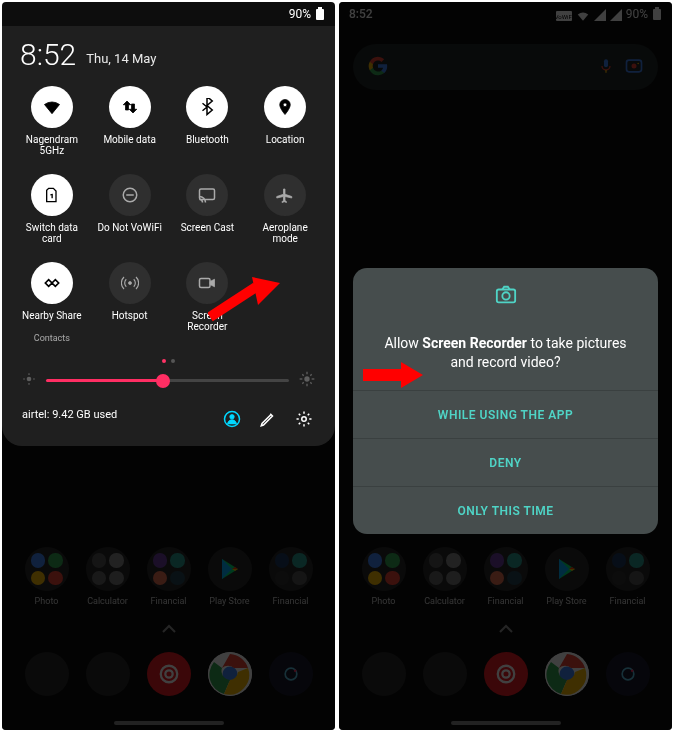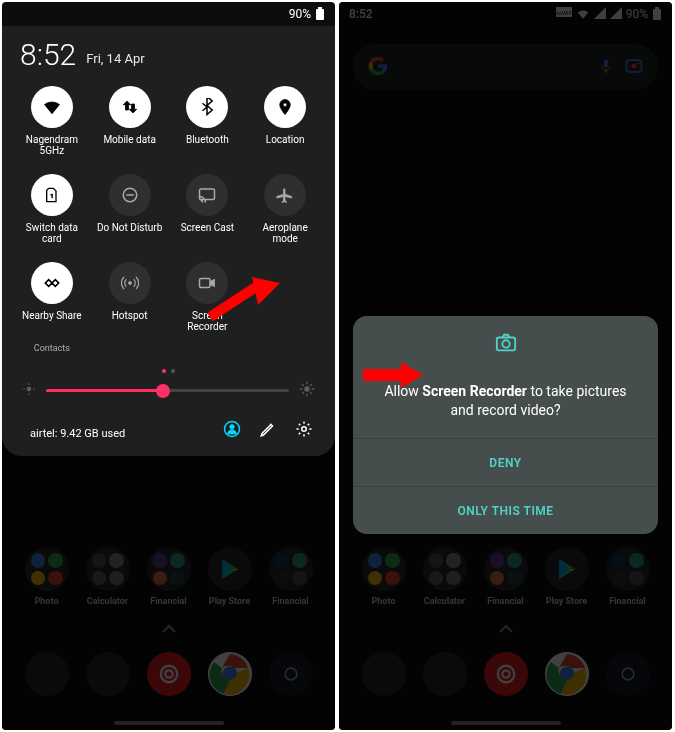--- a/index.html
+++ b/index.html
@@ -26,21 +26,21 @@
   .statusbar {
     height: 24px;
     display: flex;
     justify-content: space-between;
     align-items: center;
     padding: 0 10px;
     font-size: 12px;
     color: #fff;
   }
   .statusbar .left { font-weight: 500; }
-  .statusbar .right { display: flex; align-items: flex-start; gap: 4px; }
+  .statusbar .right { display: flex; align-items: flex-end; gap: 4px; }
   .status-icon svg { display: block; }
 
   
   .qs-panel {
     background: #1f1f1f;
     border-radius: 0 0 20px 20px;
     padding: 14px 14px 16px 14px;
     position: relative;
     z-index: 5;
   }
@@ -70,21 +70,21 @@
     border-radius: 50%;
     display: flex;
     align-items: center;
     justify-content: center;
     background: #2f2f2f;
   }
   .qs-circle.active { background: #fff; }
   .qs-circle.active svg { fill: #000; stroke: #000; }
   .qs-circle svg { fill: #aaa; stroke: #aaa; }
   .qs-label { font-size: 10px; text-align: center; line-height: 1.1; }
-  .qs-sublabel { font-size: 9px; text-align: center; opacity: 0.6; margin-top:16px;}
+  .qs-sublabel { font-size: 9px; text-align: center; opacity: 0.6; margin-top:6px;}
   .qs-dots {
     margin: 16px auto 8px auto;
     display: flex;
     justify-content: center;
     gap: 5px;
   }
   .qs-dots .dot { width: 4px; height: 4px; border-radius: 50%; background: #555; }
   .qs-dots .dot.active { background: #ff3366; }
   .brightness {
     display: flex;
@@ -104,25 +104,24 @@
     position: absolute;
     left: 48%;
     top: 50%;
     transform: translate(-50%,-50%);
     width: 14px; height: 14px;
     border-radius: 50%;
     background: #ff2e63;
   }
   .qs-footer {
     display: flex;
-    align-items: flex-end;
+    align-items: flex-start;
     margin-top: 18px;
     padding: 0 6px;
     font-size: 11px;
-    margin-left: 8px;
   }
   .qs-footer .spacer { flex: 1; }
   .qs-footer .ficon {
     width: 22px; height: 22px;
     display: flex; align-items: center; justify-content: center;
     margin-left: 14px;
   }
   .qs-footer .ficon.accent svg { stroke: #00d8ff; fill: #00d8ff; }
 
   
@@ -131,21 +130,20 @@
     inset: 0;
     z-index: 1;
   }
   .overlay { position:absolute; inset:0; background:rgba(0,0,0,0.75); z-index:3; }
 
   .dock-area {
     position: absolute;
     bottom: 34px;
     left: 0; right: 0;
     padding: 0 14px;
-    font-weight: bold;
   }
   .folder-row {
     display: flex;
     justify-content: space-around;
     margin-bottom: 6px;
   }
   .folder-col {
     display: flex;
     flex-direction: column;
     align-items: center;
@@ -352,21 +350,21 @@
             <rect x="1" y="2" width="8" height="11" rx="1" fill="#fff"></rect>
             <rect x="3" y="0" width="4" height="2" fill="#fff"></rect>
           </svg>
         </span>
     </div>
   </div>
 
   <div class="qs-panel" style="position:relative;z-index:6;">
     <div class="qs-clock-row">
       <div class="qs-clock">8:52</div>
-      <div class="qs-date">Fri, 14 Apr</div>
+      <div class="qs-date">Thu, 14 May</div>
     </div>
     <div class="qs-grid">
 
       <div class="qs-tile">
         <div class="qs-circle active">
             <svg width="20" height="20" viewBox="0 0 24 24">
               <path d="M12 20l9-11a15 15 0 0 0-18 0z" fill="#000"></path>
             </svg>
           </div>
         <div class="qs-label">Nagendram 5GHz</div>
@@ -406,21 +404,21 @@
           </div>
         <div class="qs-label">Switch data card</div>
       </div>
       <div class="qs-tile">
         <div class="qs-circle">
             <svg width="18" height="18" viewBox="0 0 24 24">
               <circle cx="12" cy="12" r="9" fill="none" stroke="#aaa" stroke-width="2"></circle>
               <line x1="7" y1="12" x2="17" y2="12" stroke="#aaa" stroke-width="2"></line>
             </svg>
           </div>
-        <div class="qs-label">Do Not Disturb</div>
+        <div class="qs-label">Do Not VoWiFi</div>
       </div>
       <div class="qs-tile">
         <div class="qs-circle">
             <svg width="18" height="16" viewBox="0 0 24 20">
               <rect x="2" y="2" width="20" height="14" rx="2" fill="none" stroke="#aaa" stroke-width="2"></rect>
               <path d="M2 12a8 8 0 0 1 8 8 M2 16a4 4 0 0 1 4 4" fill="none" stroke="#aaa" stroke-width="2"></path>
             </svg>
           </div>
         <div class="qs-label">Screen Cast</div>
       </div>
@@ -683,20 +681,21 @@
           <svg width="22" height="20" viewBox="0 0 24 20">
             <rect x="2" y="4" width="20" height="14" rx="2" fill="none" stroke="#4fd4c6" stroke-width="2"></rect>
             <path d="M8 4l2-3h4l2 3" fill="none" stroke="#4fd4c6" stroke-width="2"></path>
             <circle cx="12" cy="11" r="4" fill="none" stroke="#4fd4c6" stroke-width="2"></circle>
           </svg>
         </div>
       <div class="perm-title">
         <span>Allow </span><span class="bold">Screen Recorder</span><span> to take pictures and record video?</span>
       </div>
     </div>
+    <div class="perm-option">WHILE USING THE APP</div>
     <div class="perm-option">DENY</div>
     <div class="perm-option">ONLY THIS TIME</div>
   </div>
 
   <div class="arrow" style="left:24px;top:360px;">
     <svg width="60" height="26" viewBox="0 0 60 26">
         <line x1="0" y1="13" x2="40" y2="13" stroke="#ff0000" stroke-width="12"></line>
         <polygon points="38,0 60,13 38,26" fill="#ff0000"></polygon>
       </svg>
   </div>

